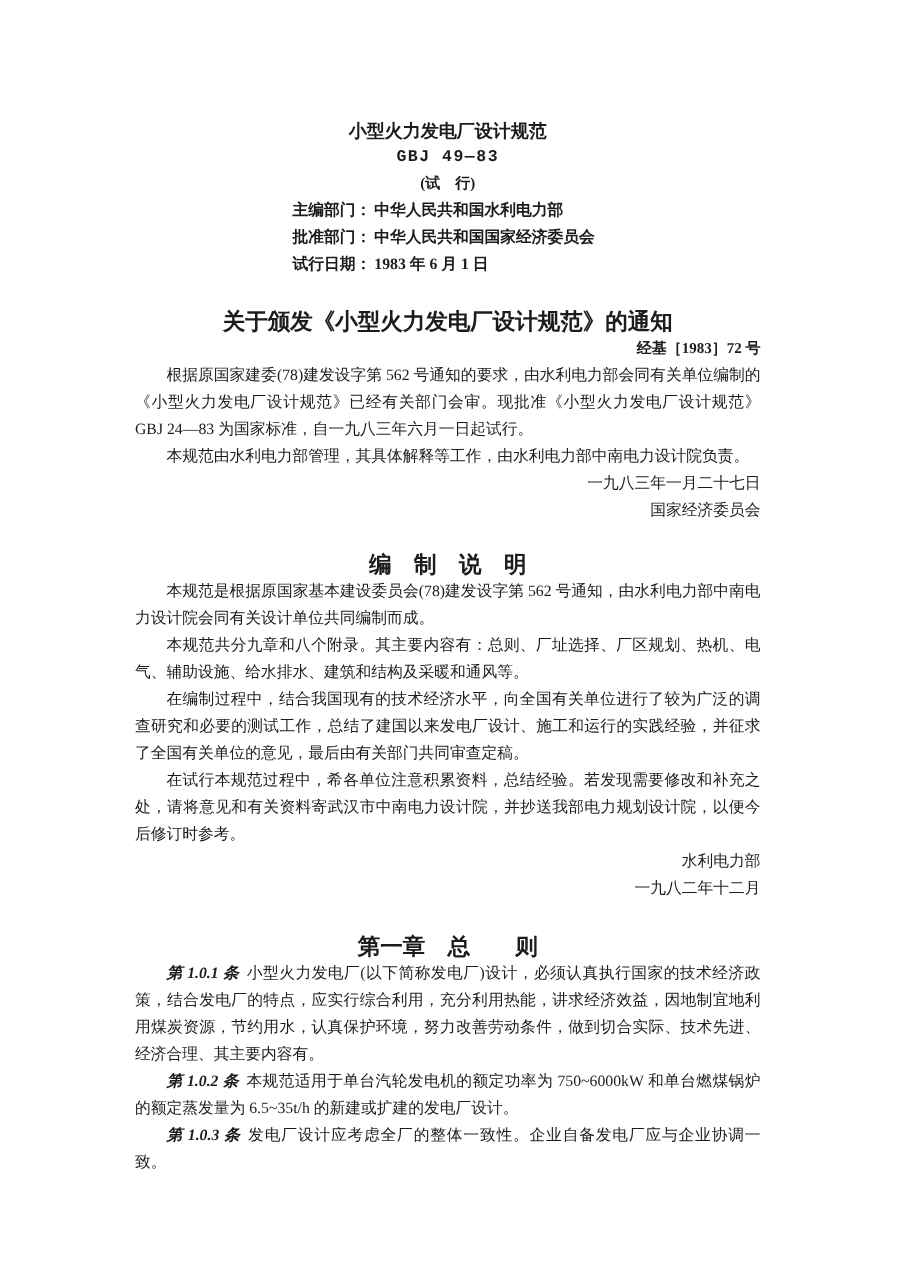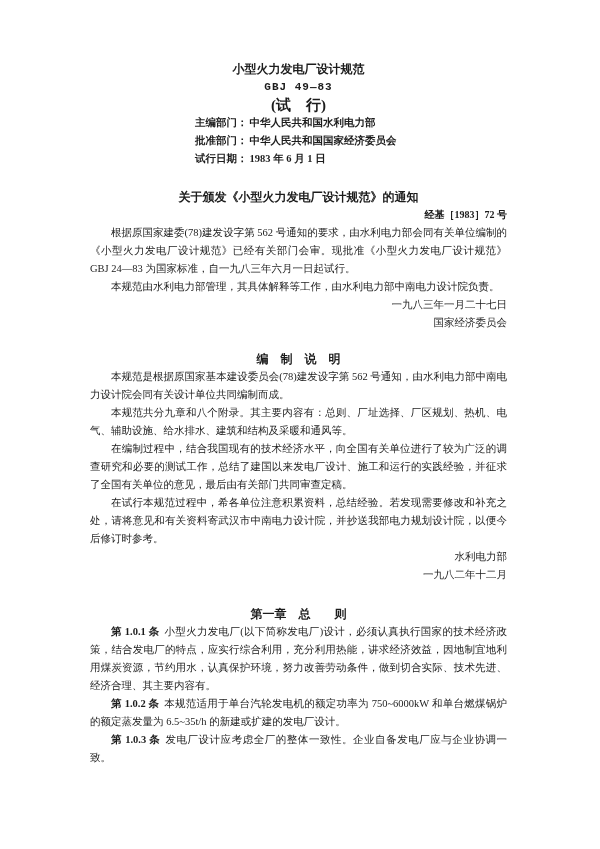--- a/index.html
+++ b/index.html
@@ -11,21 +11,21 @@
     position: relative;
     width: 600px;
     height: 849px;
     background: #ffffff;
     overflow: hidden;
     font-family: "Liberation Serif", "DejaVu Serif", serif;
     color: #1c1c1c;
   }
   .content {
     position: absolute;
-    top: 60px;
+    top: 78px;
     left: 90px;
     width: 417px;
     font-size: 10.5px;
     line-height: 18px;
   }
   .doc-title {
     text-align: center;
     font-weight: 700;
     font-size: 12px;
     line-height: 18px;
@@ -34,37 +34,37 @@
     text-align: center;
     font-weight: 700;
     font-size: 11px;
     line-height: 18px;
     letter-spacing: 1px;
     font-family: Liberation Mono, monospace;
   }
   .doc-status {
     text-align: center;
     font-weight: 700;
-    font-size: 15px;
+    font-size: 10px;
     line-height: 18px;
   }
   .dept-block { margin-left: 105px; }
   .meta-row {
     font-weight: 700;
     line-height: 18px;
     white-space: nowrap;
   }
   .meta-row .label { margin-right: 2px; }
   .section-notice { margin-top: 20px; }
   .section-compilation { margin-top: 18px; }
   .section-chapter { margin-top: 21px; }
   .sec-heading {
     text-align: center;
     font-weight: 700;
-    font-size: 12px;
+    font-size: 15px;
     line-height: 18px;
   }
   .sec-subheading {
     text-align: right;
     font-weight: 700;
     font-size: 10px;
     line-height: 18px;
   }
   .para {
     margin: 0;
@@ -72,20 +72,21 @@
     text-align: justify;
     line-height: 18px;
   }
   .sign {
     text-align: right;
     line-height: 18px;
   }
   .art-label {
     font-weight: 700;
     margin-right: 5px;
+    font-style: italic;
   }
 </style>
 </head>
 <body>
 
 <div class="page">
   <div class="content">
 
     <div>
       <div class="doc-title">小型火力发电厂设计规范</div>

